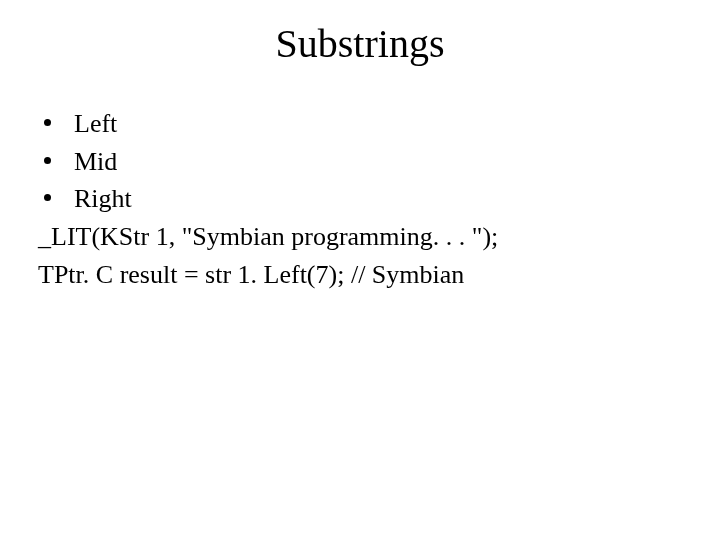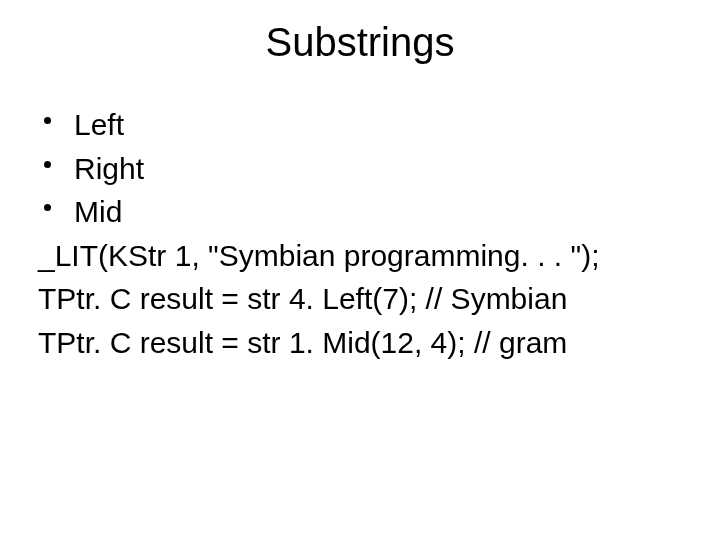--- a/index.html
+++ b/index.html
@@ -1,41 +1,40 @@
 <!DOCTYPE html>
 <html><head>
 <meta charset="utf-8">
 <style>
   * { margin: 0; padding: 0; box-sizing: border-box; }
   html, body { width: 720px; height: 540px; background: #fff; font-family: Arial, Helvetica, sans-serif; color: #000; }
-  .slide { width: 720px; height: 540px; position: relative; padding: 20px 30px 30px 30px; }
+  .slide { width: 720px; height: 540px; position: relative; padding: 20px 30px 30px 30px; font-family: Liberation Serif, serif; }
   .title { font-size: 40px; text-align: center; margin-top: 0px; margin-bottom: 38px; font-weight: normal; }
-  .body { font-size: 30px; line-height: 1.45; padding-left: 8px; }
+  .body { font-size: 26px; line-height: 1.45; padding-left: 8px; }
   ul.bullets { list-style: none; margin: 0; padding: 0; }
   ul.bullets li { position: relative; padding-left: 36px; }
   ul.bullets li .dot { position: absolute; left: 6px; top: 14px; width: 7px; height: 7px; background: #000; border-radius: 50%; }
   .code-line { padding-left: 0; }
 </style>
 </head>
 <body>
 
 <div class="slide">
   <h1 class="title">Substrings</h1>
   <div class="body">
     <ul class="bullets">
       <li>
         <span class="dot"></span>
         <span>Left</span>
       </li>
       <li>
         <span class="dot"></span>
-        <span>Right</span>
+        <span>Mid</span>
       </li>
       <li>
         <span class="dot"></span>
-        <span>Mid</span>
+        <span>Right</span>
       </li>
     </ul>
     <div class="code-line">_LIT(KStr 1, "Symbian programming. . . ");</div>
-    <div class="code-line">TPtr. C result = str 4. Left(7); // Symbian</div>
-    <div class="code-line">TPtr. C result = str 1. Mid(12, 4); // gram</div>
+    <div class="code-line">TPtr. C result = str 1. Left(7); // Symbian</div>
   </div>
 </div>
 
 </body></html>

